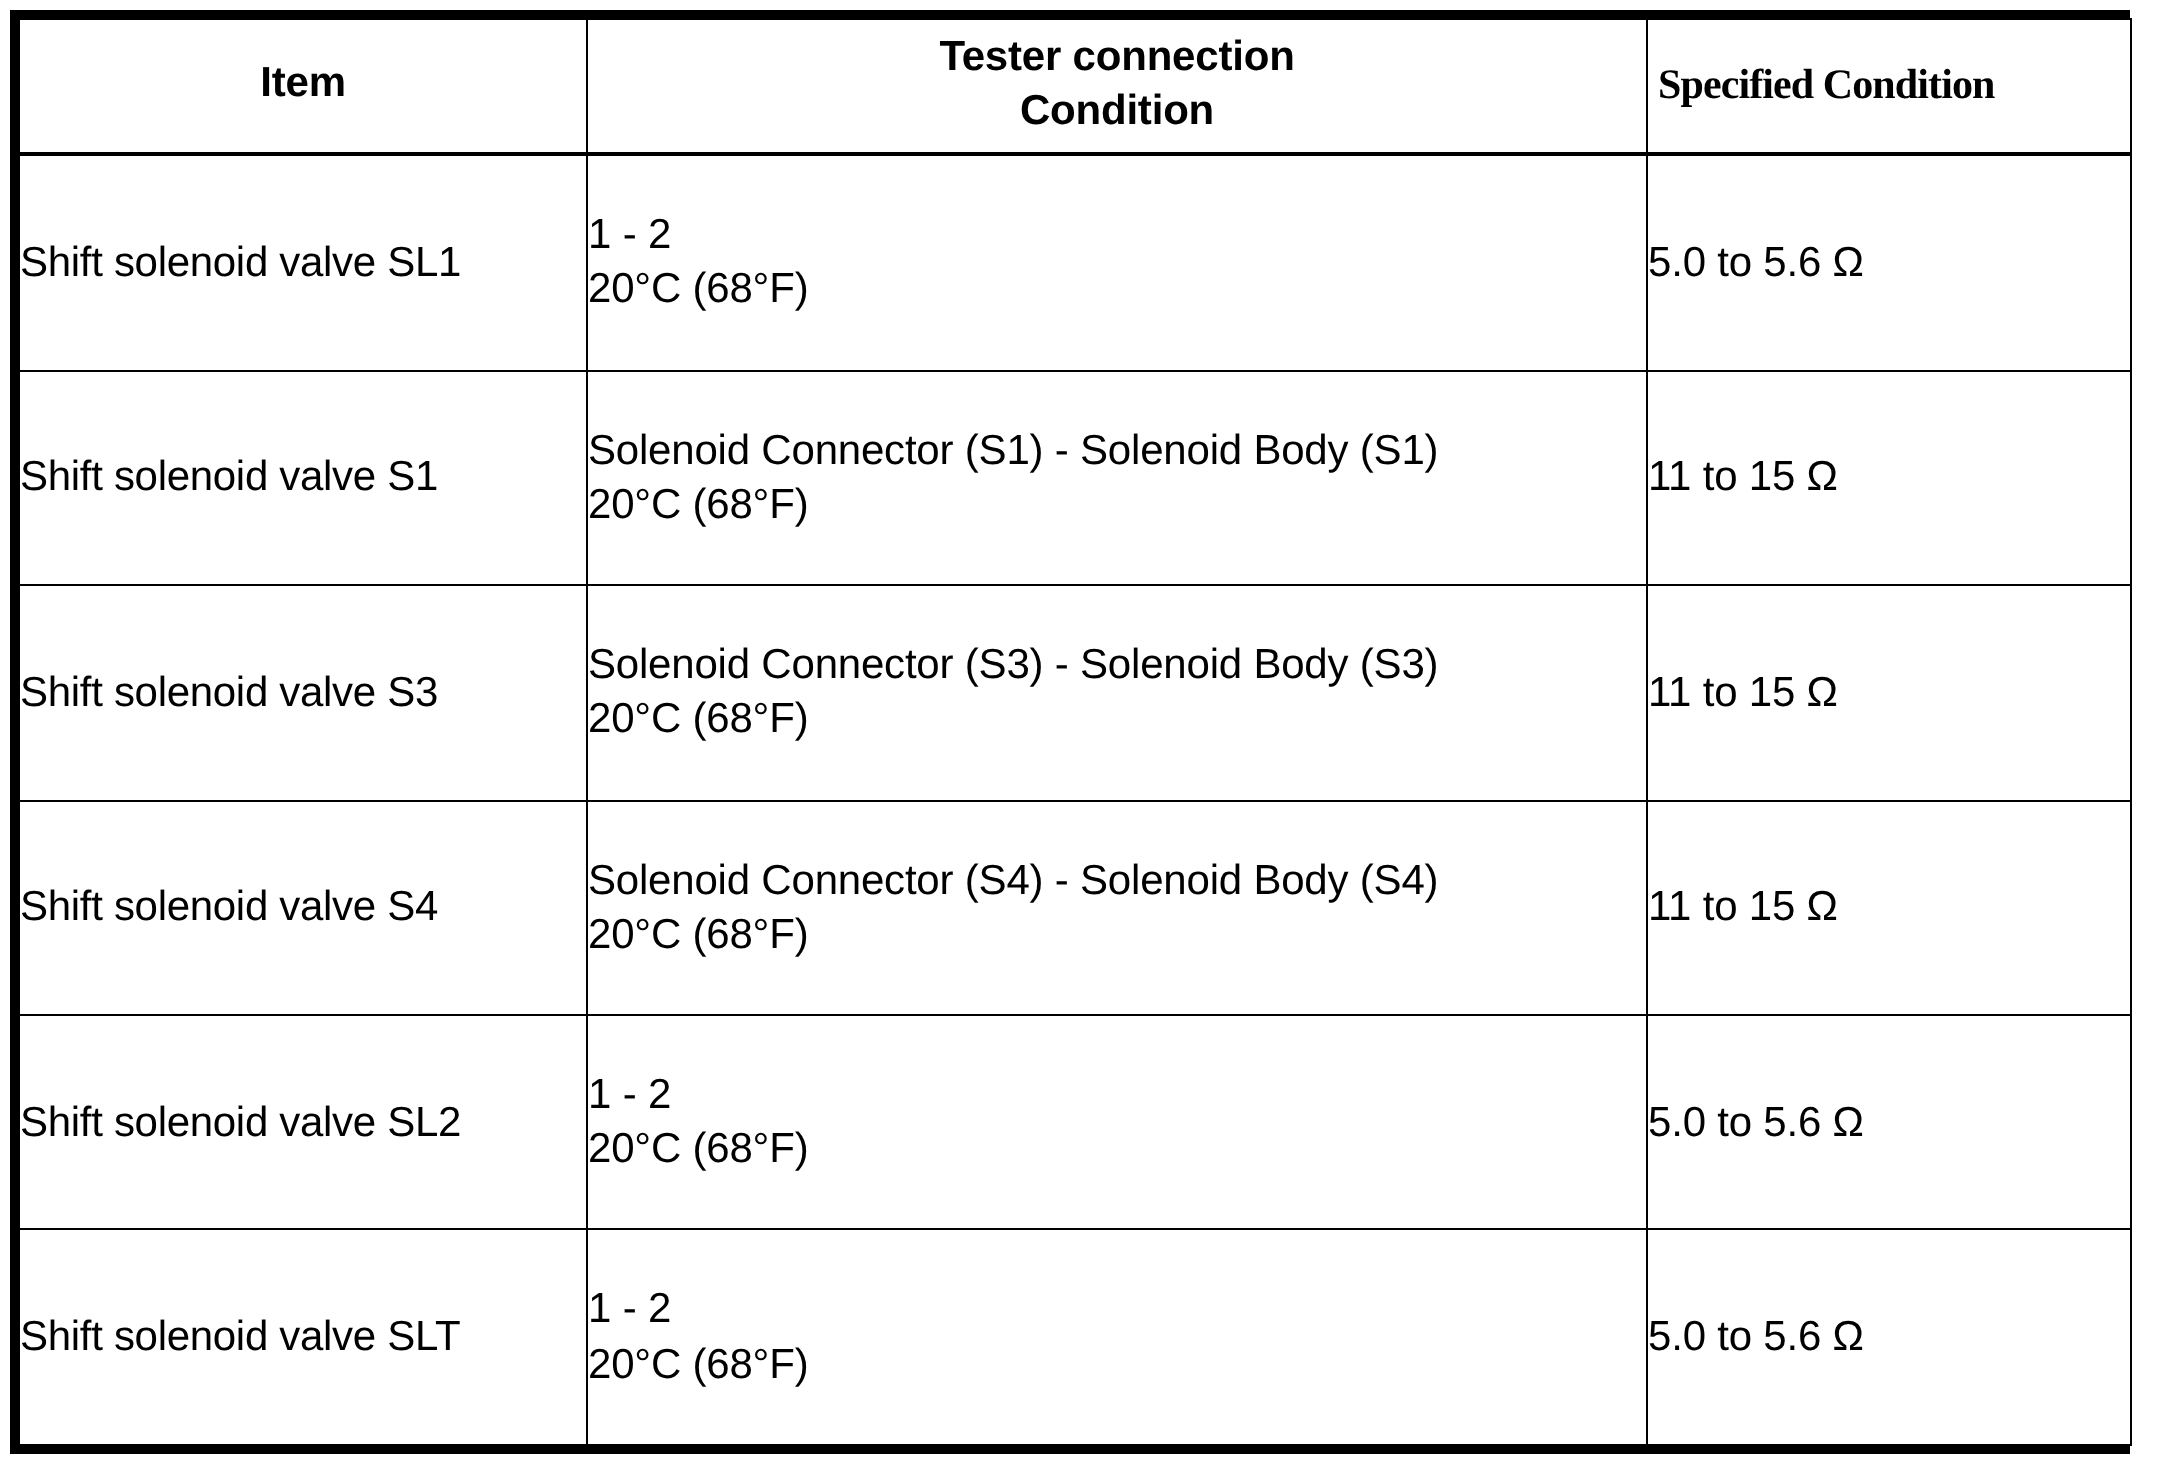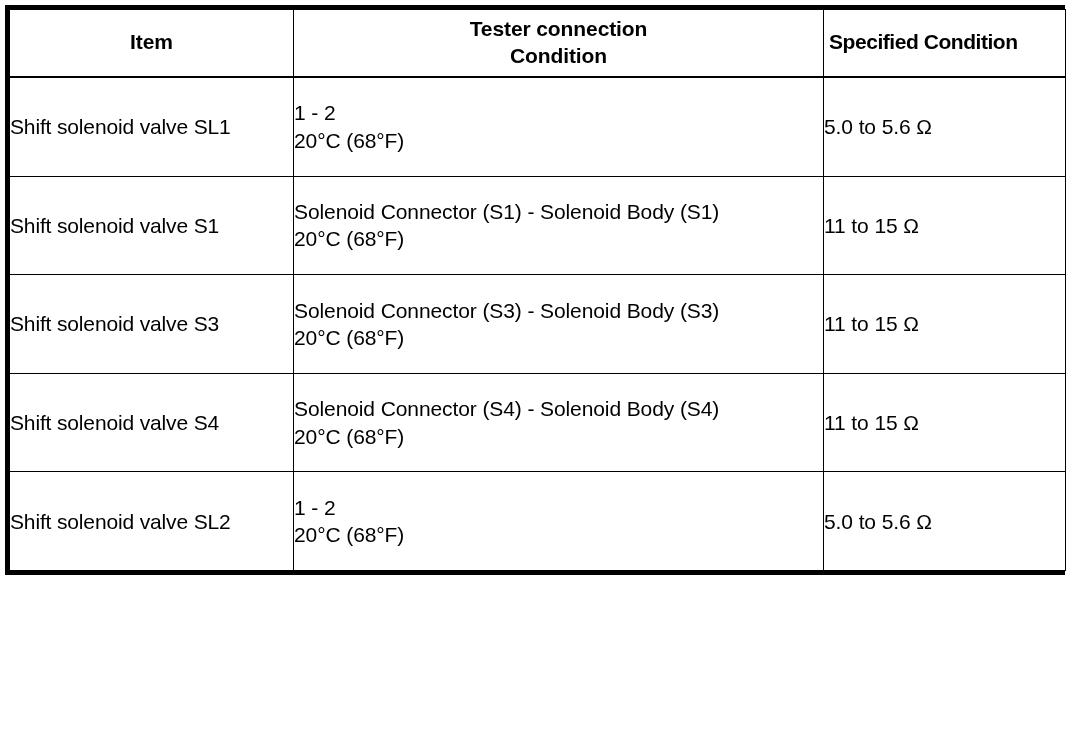--- a/index.html
+++ b/index.html
@@ -13,21 +13,21 @@
     font-family: "Liberation Sans", sans-serif;
     color: #000000;
     overflow: hidden;
   }
 
   .spec-table-wrap {
     position: absolute;
     left: 5px;
     top: 5px;
     width: 1060px;
-    height: 570px;
+    height: 722px;
     box-sizing: border-box;
     border: 4px solid #000000;
     background: #1d4ed8;
   }
 
   table.spec-table {
     width: 100%;
     height: 100%;
     border-collapse: collapse;
     table-layout: fixed;
@@ -56,20 +56,21 @@
     letter-spacing: -0.1px;
   }
   tr.header-row th.th-item  { font-size: 21px; }
   tr.header-row th.th-spec  {
     font-size: 21px;
     text-align: left;
     padding-left: 5px;
     padding-right: 2px;
     letter-spacing: -0.45px;
     white-space: nowrap;
+    font-family: Liberation Serif, serif;
   }
   .hdr-line { display: block; text-align: center; }
 
   
   tr.data-row td {
     font-weight: normal;
     font-size: 21px;
     line-height: 1.30;
   }
   td.cell-item {
@@ -144,15 +145,23 @@
           <td class="cell-spec">11 to 15 Ω</td>
         </tr>
         <tr class="data-row">
           <td class="cell-item">Shift solenoid valve SL2</td>
           <td class="cell-tester">
             <span class="tester-line-1">1 - 2</span>
             <span class="tester-line-2">20°C (68°F)</span>
           </td>
           <td class="cell-spec">5.0 to 5.6 Ω</td>
         </tr>
+        <tr class="data-row">
+          <td class="cell-item">Shift solenoid valve SLT</td>
+          <td class="cell-tester">
+            <span class="tester-line-1">1 - 2</span>
+            <span class="tester-line-2">20°C (68°F)</span>
+          </td>
+          <td class="cell-spec">5.0 to 5.6 Ω</td>
+        </tr>
       </tbody>
   </table>
 </div>
 
 </body></html>

